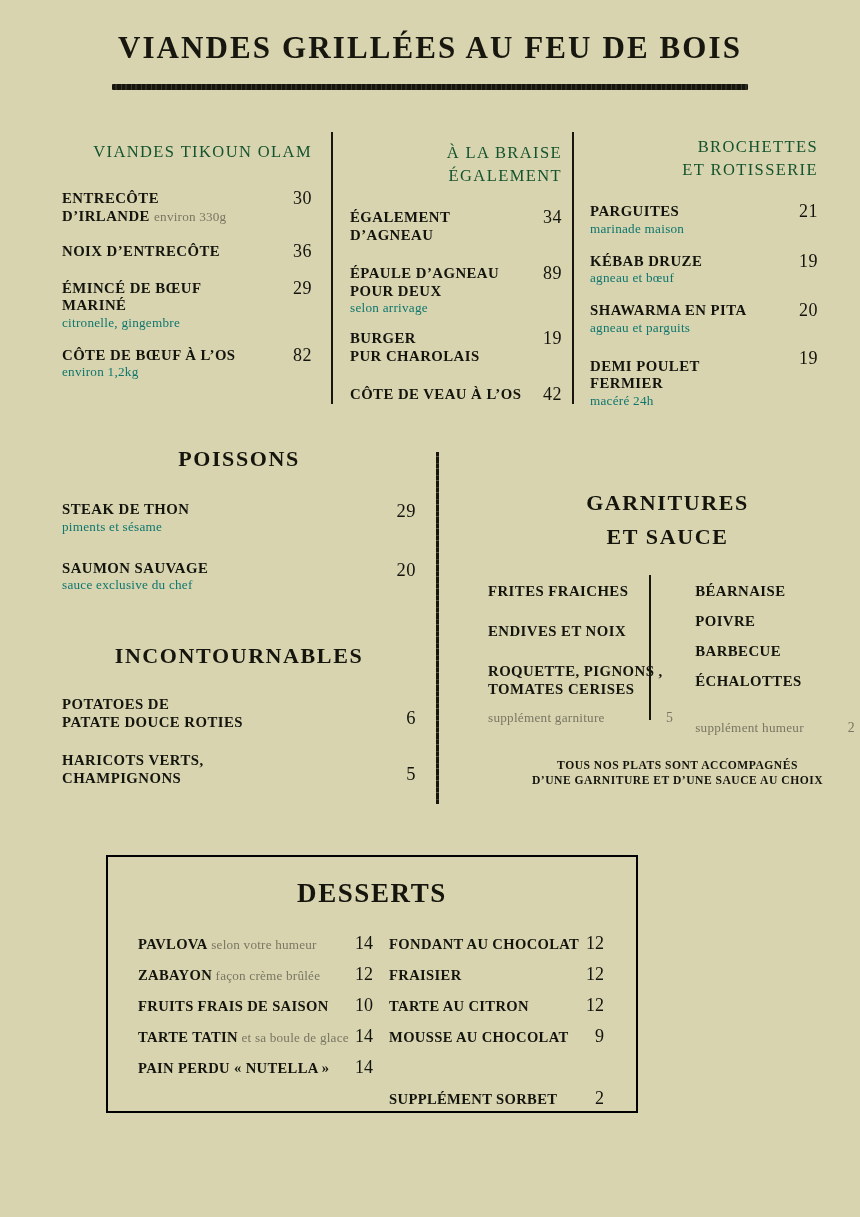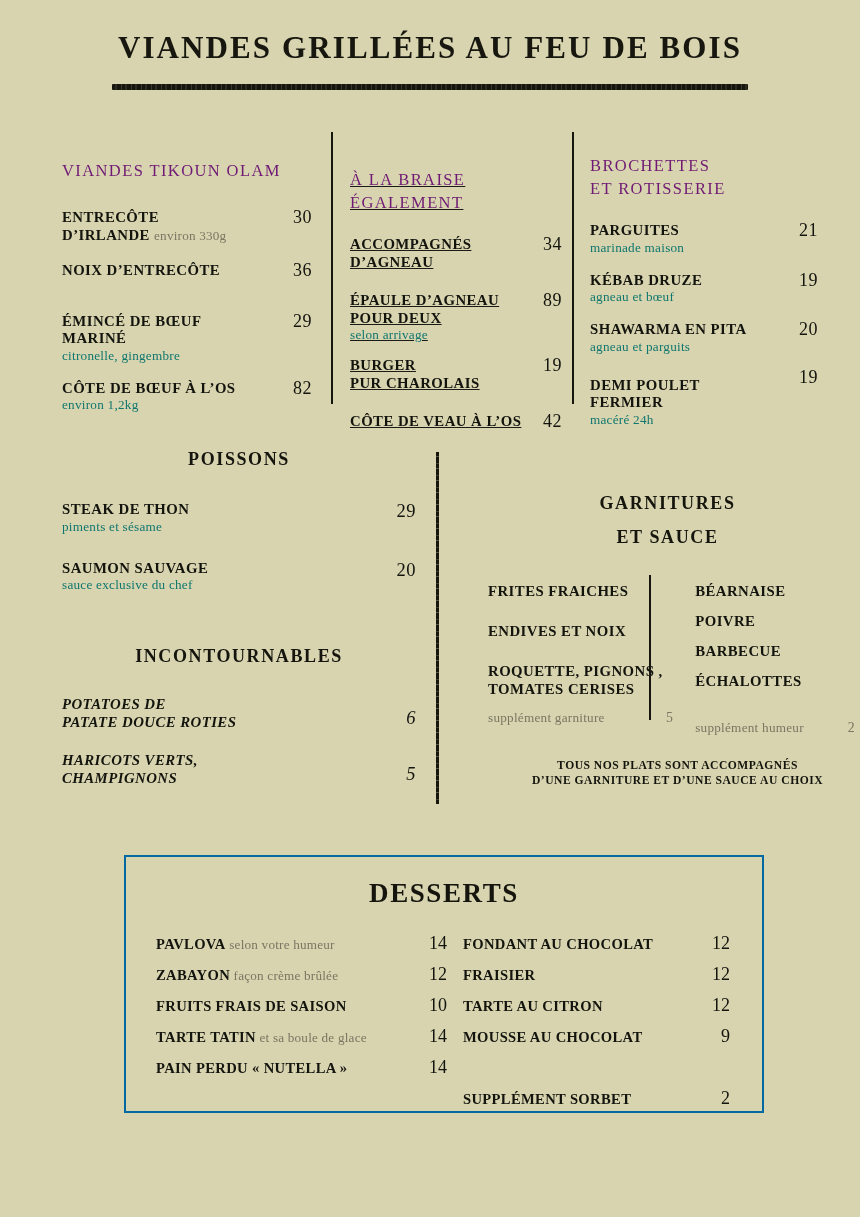--- a/index.html
+++ b/index.html
@@ -37,27 +37,26 @@
         #16160f 0px, #16160f 3px,
         #2e2c20 3px, #2e2c20 5px,
         #16160f 5px, #16160f 9px,
         #3a382a 9px, #3a382a 10px);
     border-radius: 1px;
     filter: blur(0.2px);
   }
 
   
   .sec-head {
-    color: #701a75;
+    color: #14532d;
     font-weight: 400;
     letter-spacing: 1.4px;
-    text-align: left;
+    text-align: right;
     font-size: 16.5px;
     line-height: 23px;
-    margin-top: 19px;
   }
   .vline {
     position: absolute;
     width: 2px;
     background: #16160f;
   }
   .vline.rough {
     width: 3px;
     background:
       repeating-linear-gradient(180deg,
@@ -95,44 +94,44 @@
     right: 0; top: -2px;
     font-size: 18px;
     font-weight: 400;
     letter-spacing: 0.5px;
     color: #14140e;
   }
 
   
   .col { position: absolute; }
   #col-tikoun { left: 62px; top: 140px; width: 250px; }
-  #col-braise { left: 350px; top: 149px; width: 212px; text-decoration: underline; }
+  #col-braise { left: 350px; top: 141px; width: 212px; }
   #col-broch  { left: 590px; top: 135px; width: 228px; }
 
   .col .sec-head { margin-bottom: 27px; }
   #col-braise .sec-head, #col-broch .sec-head { margin-bottom: 22px; }
 
   
   #poissons { position: absolute; left: 62px; top: 443px; width: 354px; }
   .blk-title {
     text-align: center;
-    font-size: 18px;
+    font-size: 22px;
     font-weight: 700;
     letter-spacing: 1.6px;
     color: #15150e;
     line-height: 32px;
   }
   #poissons .blk-title { margin-bottom: 26px; }
   #poissons .item { margin-bottom: 22px; }
   #poissons .price { font-size: 18.5px; top: 0px; }
 
   
   #incont { position: absolute; left: 62px; top: 640px; width: 354px; }
   #incont .blk-title { margin-bottom: 24px; }
-  #incont .item { margin-bottom: 21px; font-style: italic; }
+  #incont .item { margin-bottom: 21px; }
   #incont .price { font-size: 18.5px; top: 12px; }
 
   
   #garnitures { position: absolute; left: 480px; top: 486px; width: 375px; }
   #garnitures .blk-title { line-height: 34px; margin-bottom: 28px; }
   .gcols { position: relative; display: flex; }
   .gcol-left { width: 197px; padding-left: 8px; }
   .gcol-right { width: 170px; padding-left: 22px; }
   .g-item {
     font-size: 14.8px;
@@ -163,23 +162,23 @@
     letter-spacing: 0.5px;
     line-height: 15px;
     color: #14140e;
     margin-top: 22px;
     padding-left: 20px;
   }
 
   
   #desserts {
     position: absolute;
-    left: 124px; top: 855px;
-    width: 640px; height: 258px;
-    border: 2px solid #0369a1;
+    left: 106px; top: 855px;
+    width: 532px; height: 258px;
+    border: 2px solid #000000;
     box-sizing: border-box;
   }
   #desserts .blk-title { font-size: 27px; margin-top: 20px; margin-bottom: 26px; }
   .dcols { display: flex; padding: 0 28px 0 30px; }
   .dcol { position: relative; }
   .dcol-left { width: 322px; }
   .dcol-right { width: 300px; padding-left: 16px; }
   .d-row { position: relative; margin-bottom: 10px; height: 21px; }
   .d-name {
     font-weight: 700;
@@ -212,41 +211,41 @@
         <span>ENTRECÔTE</span><br>
         <span>D’IRLANDE</span>
         <span class="inline-desc">environ 330g</span>
       </div>
       <div class="price">30</div>
     </div>
     <div class="item" style="margin-top:18px">
       <div class="item-name">NOIX D’ENTRECÔTE</div>
       <div class="price">36</div>
     </div>
-    <div class="item" style="margin-top:33px">
+    <div class="item" style="margin-top:19px">
       <div class="item-name">ÉMINCÉ DE BŒUF MARINÉ</div>
       <div class="item-desc">citronelle, gingembre</div>
       <div class="price">29</div>
     </div>
     <div class="item" style="margin-top:16px">
       <div class="item-name">CÔTE DE BŒUF À L’OS</div>
       <div class="item-desc">environ 1,2kg</div>
       <div class="price">82</div>
     </div>
   </div>
 
   <div class="vline" style="left:331px; top:132px; height:272px;"></div>
 
   <div class="col" id="col-braise">
     <div class="sec-head">
       <div>À LA BRAISE</div>
       <div>ÉGALEMENT</div>
     </div>
     <div class="item">
-      <div class="item-name" style="padding-right:38px">ACCOMPAGNÉS D’AGNEAU</div>
+      <div class="item-name" style="padding-right:38px">ÉGALEMENT D’AGNEAU</div>
       <div class="price">34</div>
     </div>
     <div class="item" style="margin-top:21px">
       <div class="item-name">
         <span>ÉPAULE D’AGNEAU</span><br>
         <span>POUR DEUX</span>
       </div>
       <div class="item-desc">selon arrivage</div>
       <div class="price">89</div>
     </div>

